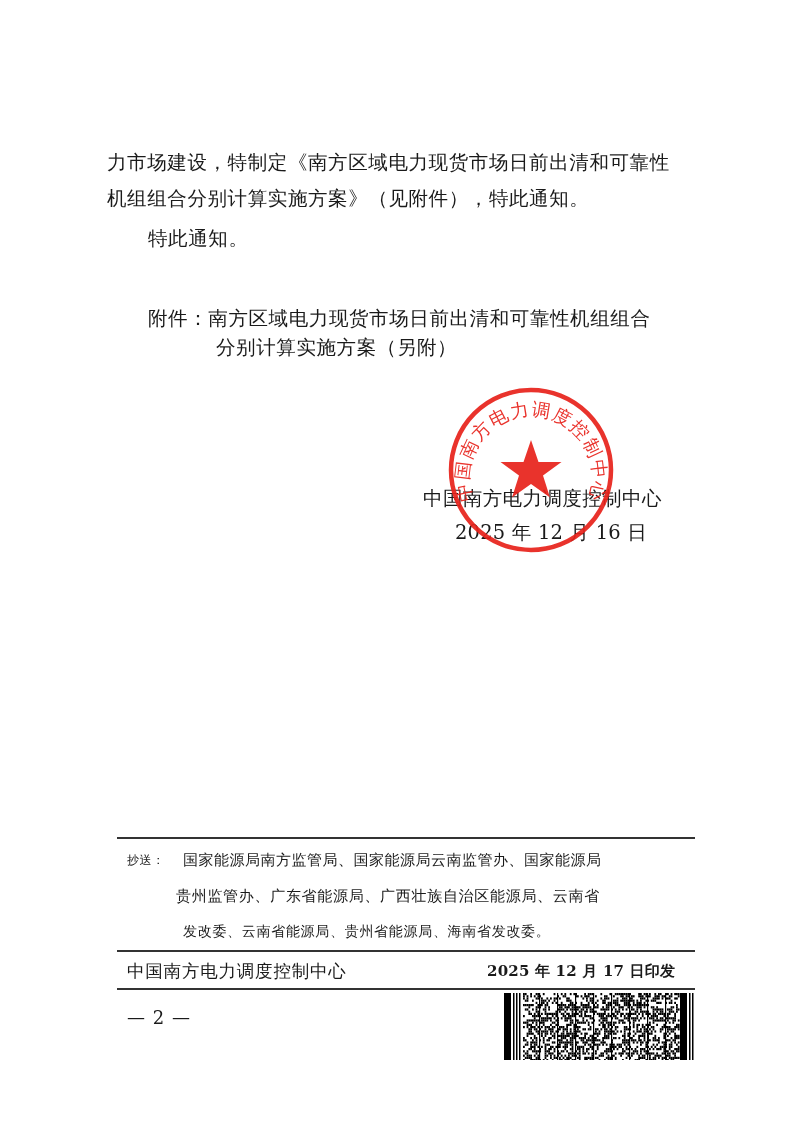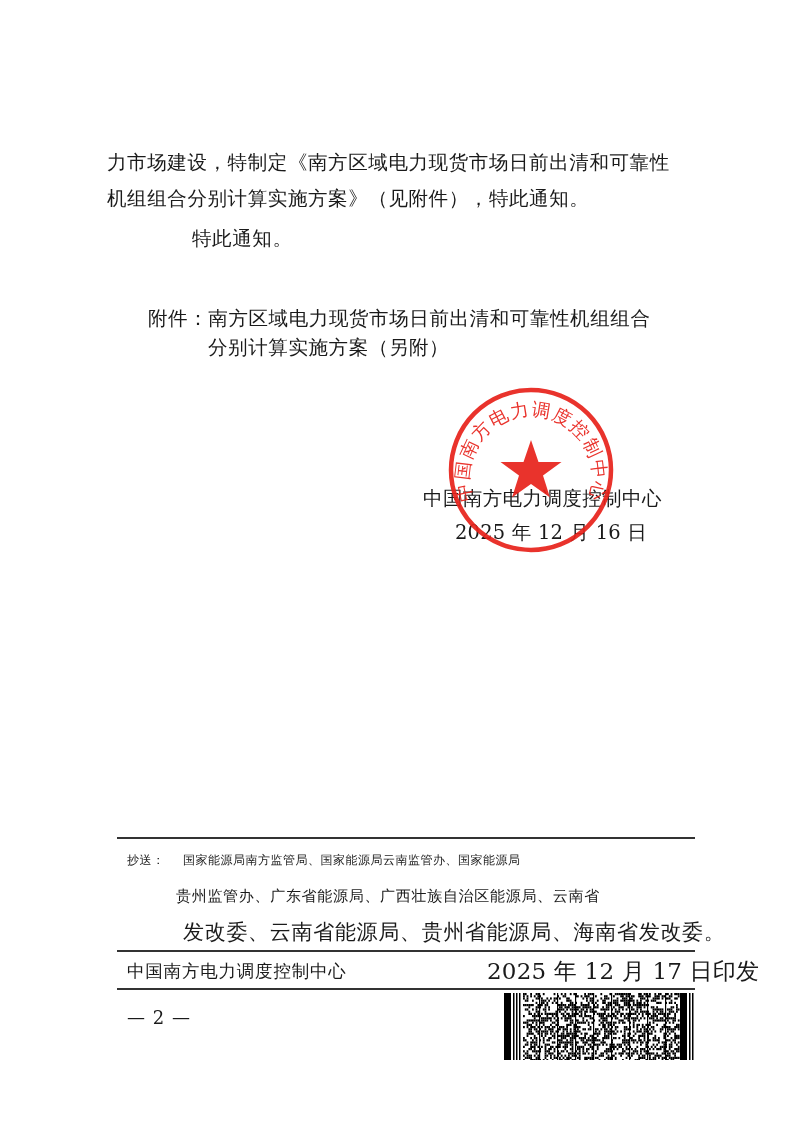--- a/index.html
+++ b/index.html
@@ -7,43 +7,43 @@
     width: 794px; height: 1123px; position: relative; overflow: hidden;
     font-family: "DejaVu Serif", "Liberation Serif", serif;
     color: #1a1a1a;
   }
   .line-text {
     position: absolute; white-space: nowrap;
     font-size: 19.5px; line-height: 22px; letter-spacing: 0.6px; text-align: center;
   }
   .body-l1 { left: 107px; top: 152px; }
   .body-l2 { left: 107px; top: 188px; }
-  .body-l3 { left: 148px; top: 228px; margin-left: 44px; }
+  .body-l3 { left: 148px; top: 228px; }
   .attach-l1 { left: 148px; top: 308px; }
-  .attach-l2 { left: 208px; top: 337px; }
+  .attach-l2 { left: 216px; top: 337px; }
   .sig-org { left: 423px; top: 488px; letter-spacing: 0.4px; }
   .sig-date { left: 455px; top: 522px; letter-spacing: 0.2px; }
 
   .stamp {
     position: absolute; left: 446px; top: 385px; width: 170px; height: 170px;
     pointer-events: none; opacity: 0.92;
   }
 
   .rule { position: absolute; left: 117px; width: 578px; background: #333; }
   .rule-top { top: 837px; height: 2px; }
   .rule-mid { top: 950px; height: 1.5px; }
   .rule-bot { top: 988px; height: 2px; }
 
   .cc-label { left: 127px; top: 849px; font-size: 12px; }
-  .cc-l1 { left: 183px; top: 849px; font-size: 12px; letter-spacing: 0.5px; }
+  .cc-l1 { left: 183px; top: 849px; font-size: 15px; letter-spacing: 0.5px; }
   .cc-l2 { left: 176px; top: 885px; font-size: 15px; letter-spacing: 0.7px; }
-  .cc-l3 { left: 183px; top: 921px; font-size: 21px; letter-spacing: 0.7px; }
+  .cc-l3 { left: 183px; top: 921px; font-size: 14px; letter-spacing: 0.7px; font-family: Liberation Serif, serif; }
 
   .issuer { left: 127px; top: 960px; font-size: 17.5px; letter-spacing: 0.8px; }
-  .issue-date { left: 487px; top: 960px; font-size: 23px; letter-spacing: 0.2px; }
+  .issue-date { left: 487px; top: 960px; font-size: 15px; letter-spacing: 0.2px; font-weight: bold; }
 
   .page-num { left: 127px; top: 1007px; font-size: 18px; letter-spacing: 1px; }
 
   .barcode {
     position: absolute; left: 504px; top: 993px; width: 191px; height: 67px;
   }
 </style>
 </head>
 <body>
 

